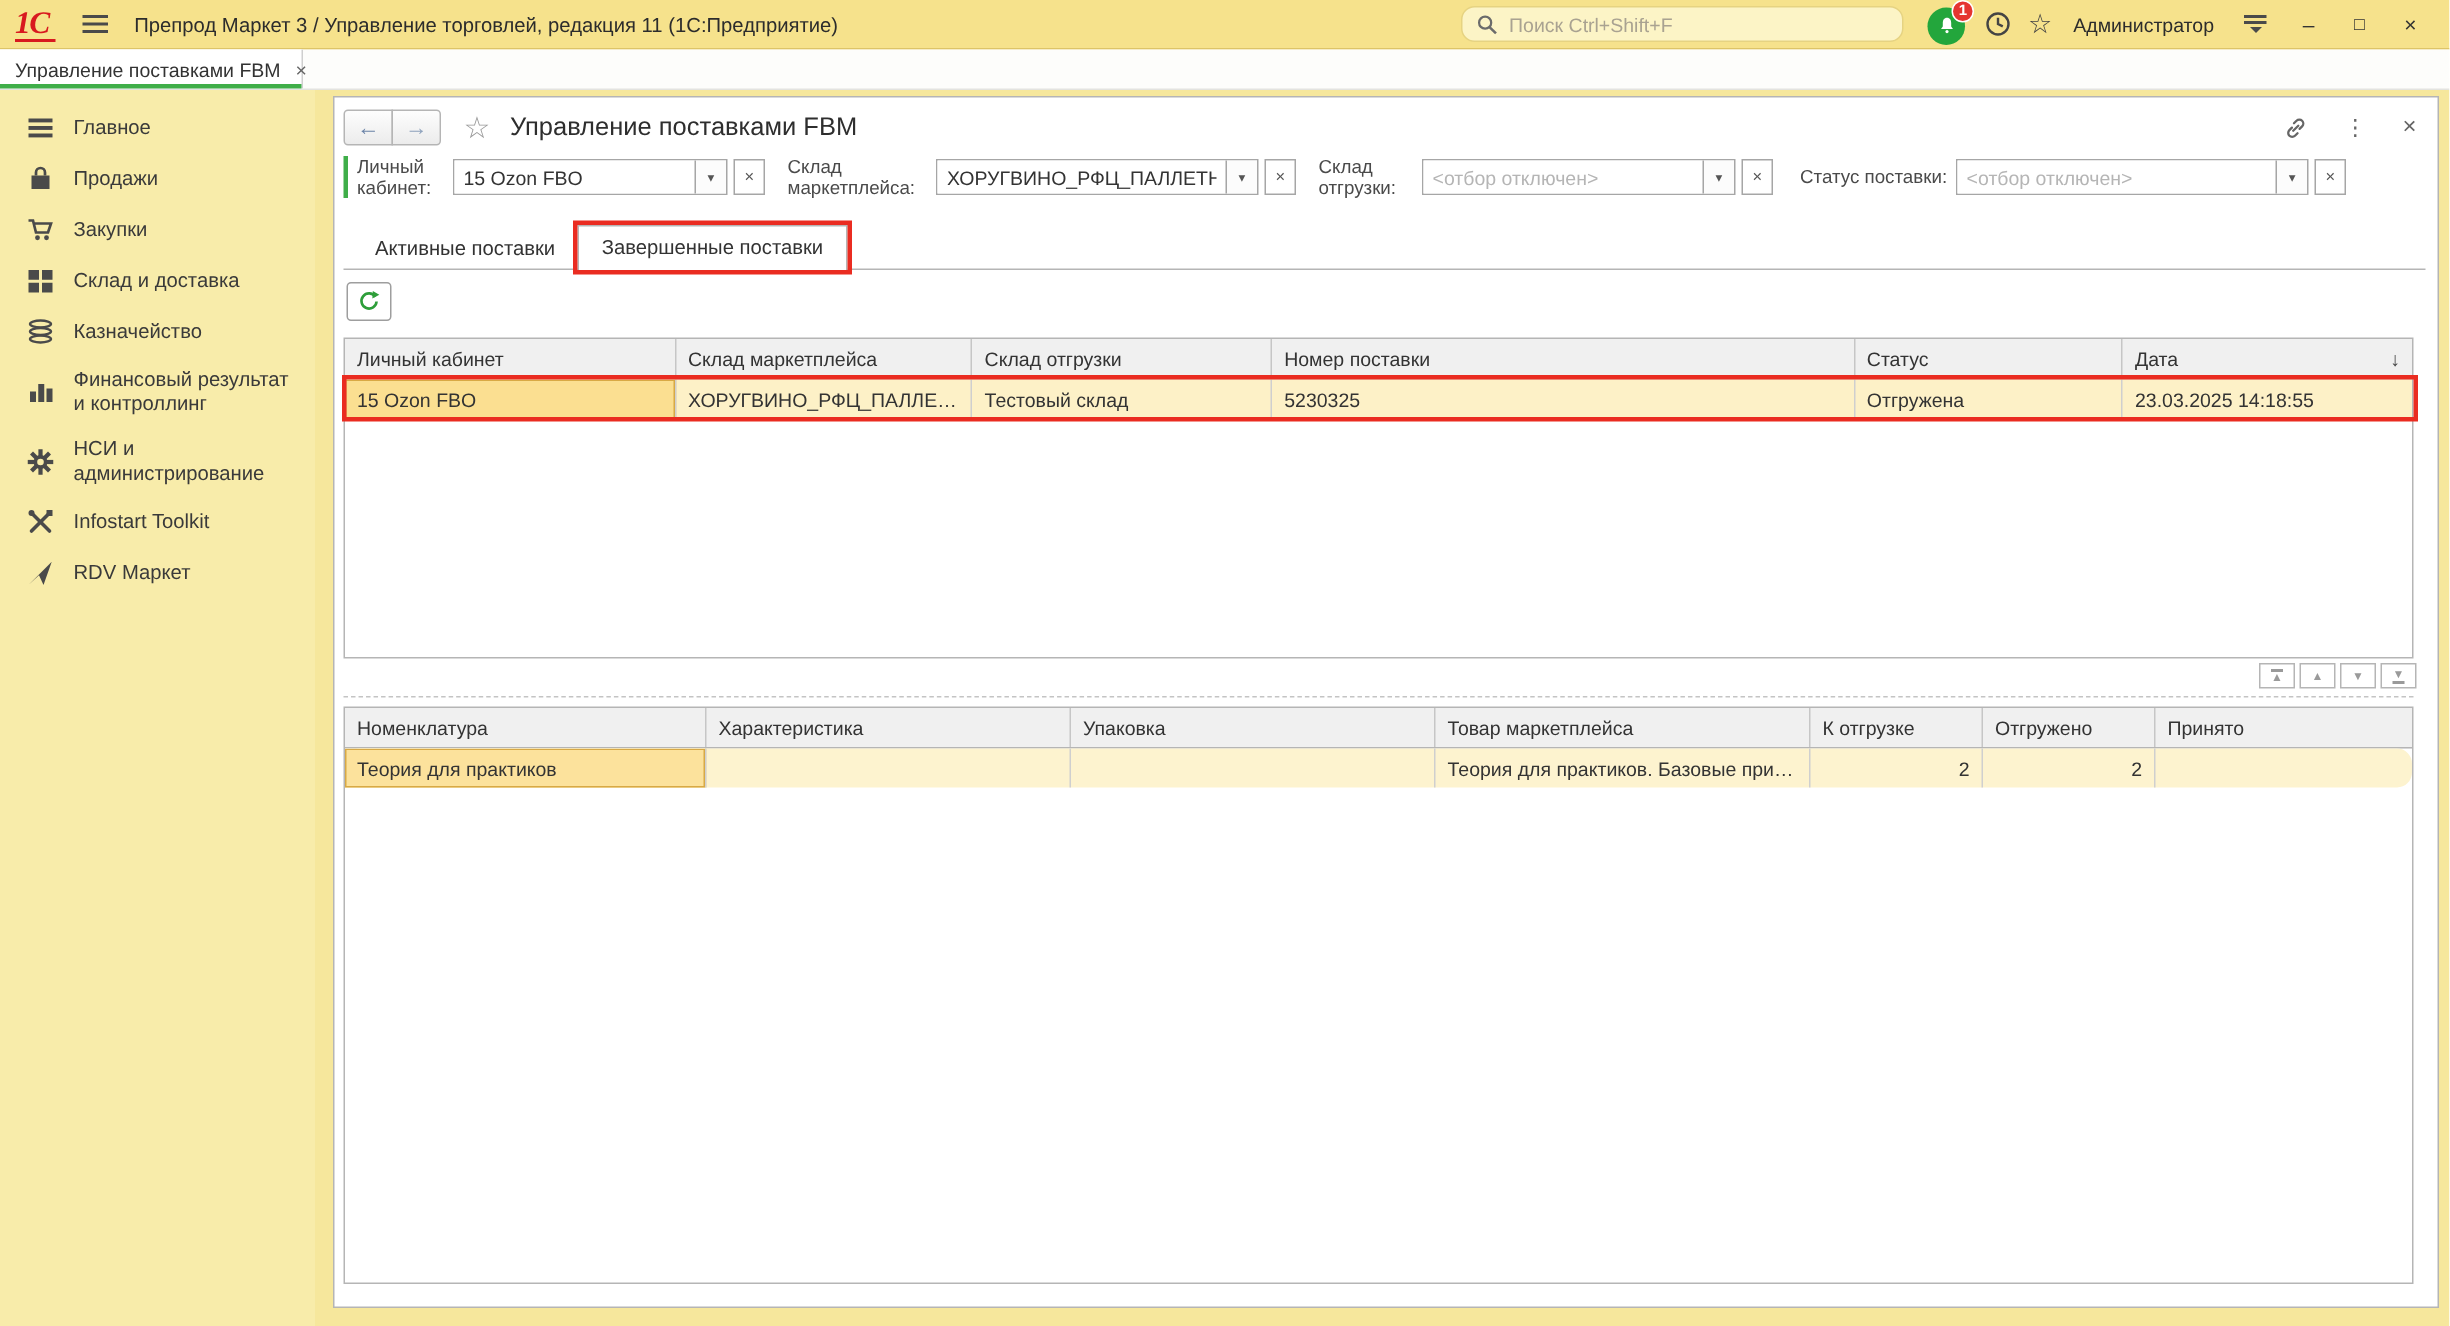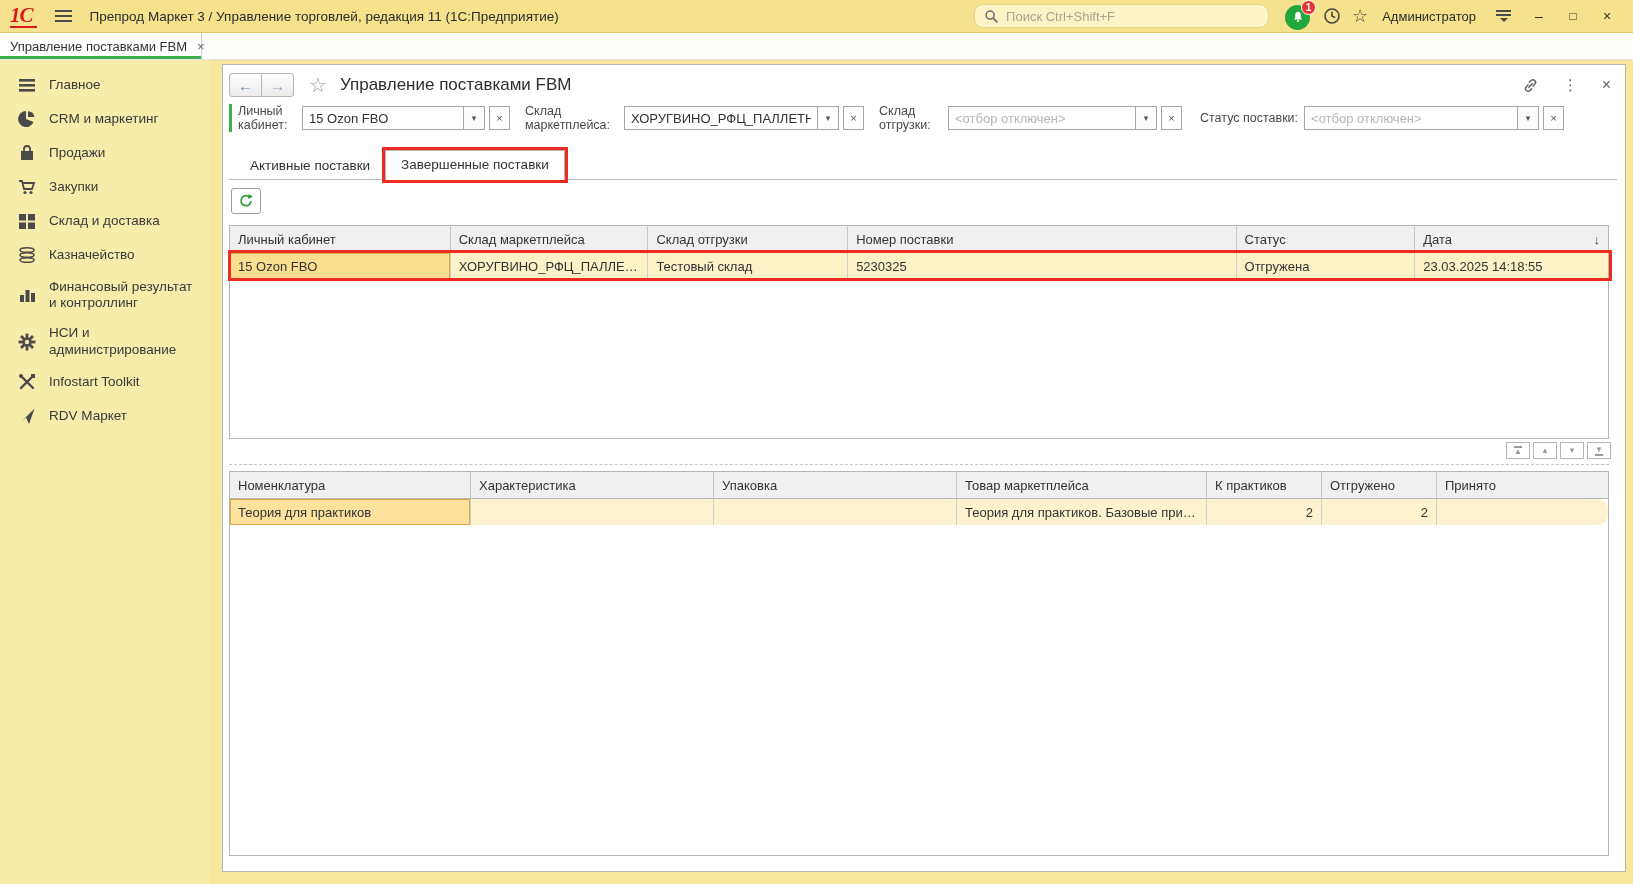--- a/index.html
+++ b/index.html
@@ -205,27 +205,20 @@
   <div class="side-item">
     <span class="side-icon"><svg viewBox="0 0 20 20">
           <rect x="2" y="4" width="16" height="2.6" fill="#4a4a4a"></rect>
           <rect x="2" y="9" width="16" height="2.6" fill="#4a4a4a"></rect>
           <rect x="2" y="14" width="16" height="2.6" fill="#4a4a4a"></rect>
         </svg></span>
     <span>Главное</span>
   </div>
   <div class="side-item">
     <span class="side-icon"><svg viewBox="0 0 20 20">
-          <path d="M9,10 L9,2 A8,8 0 1 0 16.5,13 Z" fill="#4a4a4a"></path>
-          <path d="M11,8 L11,2.2 A7,7 0 0 1 17.5,8 Z" fill="#4a4a4a"></path>
-        </svg></span>
-    <span>CRM и маркетинг</span>
-  </div>
-  <div class="side-item">
-    <span class="side-icon"><svg viewBox="0 0 20 20">
           <path d="M7,8 L7,6 a3,3 0 0 1 6,0 L13,8" fill="none" stroke="#4a4a4a" stroke-width="1.8"></path>
           <rect x="4" y="8" width="12" height="9" fill="#4a4a4a"></rect>
         </svg></span>
     <span>Продажи</span>
   </div>
   <div class="side-item">
     <span class="side-icon"><svg viewBox="0 0 20 20">
           <polyline points="2,4 5,4 7,12 15,12 17,6 6,6" fill="none" stroke="#4a4a4a" stroke-width="1.8"></polyline>
           <circle cx="8" cy="15.5" r="1.6" fill="#4a4a4a"></circle>
           <circle cx="14" cy="15.5" r="1.6" fill="#4a4a4a"></circle>
@@ -392,21 +385,21 @@
     </div>
 
     <div class="splitter"></div>
 
     <div class="grid t2">
       <div class="grid-head">
         <span class="hcell c2a">Номенклатура</span>
         <span class="hcell c2b">Характеристика</span>
         <span class="hcell c2c">Упаковка</span>
         <span class="hcell c2d">Товар маркетплейса</span>
-        <span class="hcell c2e">К практиков</span>
+        <span class="hcell c2e">К отгрузке</span>
         <span class="hcell c2f">Отгружено</span>
         <span class="hcell c2g">Принято</span>
       </div>
       <div class="grid-row">
         <span class="cell c2a sel">Теория для практиков</span>
         <span class="cell c2b"></span>
         <span class="cell c2c"></span>
         <span class="cell c2d">Теория для практиков. Базовые при…</span>
         <span class="cell c2e num">2</span>
         <span class="cell c2f num">2</span>

